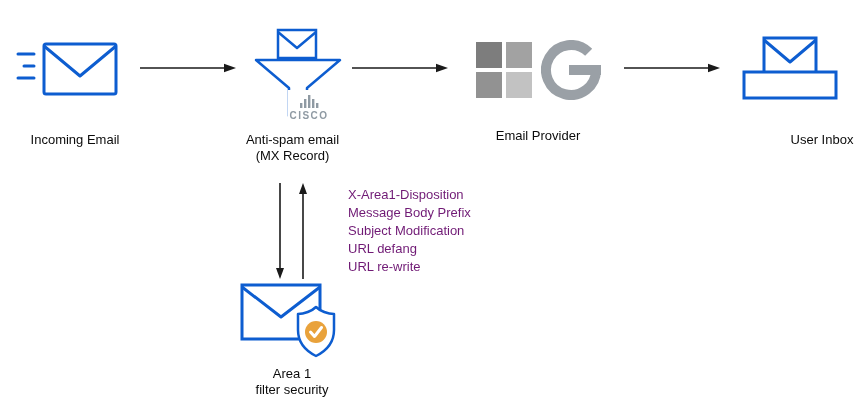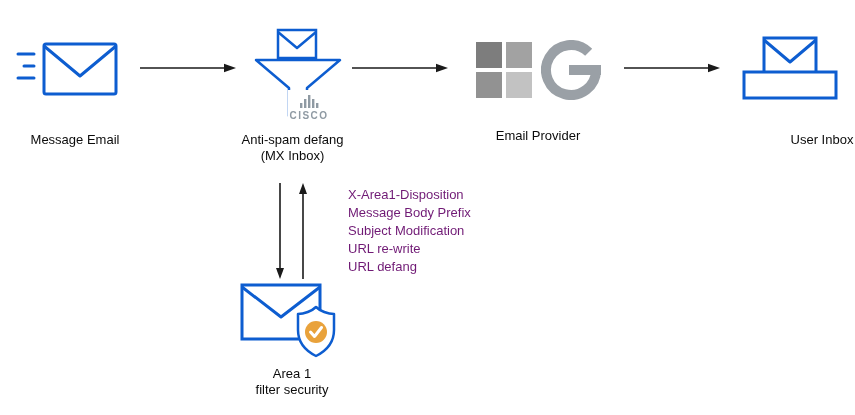--- a/index.html
+++ b/index.html
@@ -21,21 +21,21 @@
     <svg width="112" height="64" viewBox="0 0 112 64">
       <g stroke="#0d5dd0" stroke-width="3" fill="none" stroke-linecap="round">
         <line x1="4" y1="18" x2="20" y2="18"></line>
         <line x1="10" y1="30" x2="20" y2="30"></line>
         <line x1="4" y1="42" x2="20" y2="42"></line>
       </g>
       <rect x="30" y="8" width="72" height="50" rx="2" fill="#fff" stroke="#0d5dd0" stroke-width="3"></rect>
       <path d="M30 10 L66 40 L102 10" fill="none" stroke="#0d5dd0" stroke-width="3" stroke-linejoin="round"></path>
     </svg>
   </div>
-  <div class="abs label" style="left:10px;top:132px;width:130px;">Message Email</div>
+  <div class="abs label" style="left:10px;top:132px;width:130px;">Incoming Email</div>
 
   <div class="abs" style="left:140px;top:61px;">
     <svg width="96" height="14" viewBox="0 0 96 14">
       <line x1="0" y1="7" x2="84" y2="7" stroke="#1a1a1a" stroke-width="1.6"></line>
       <polygon points="84,2.8 84,11.2 96,7" fill="#1a1a1a"></polygon>
     </svg>
   </div>
 
   <div class="abs" style="left:248px;top:28px;">
     <svg width="100" height="92" viewBox="0 0 100 92">
@@ -49,22 +49,22 @@
           <rect x="56" y="71" width="2.4" height="9"></rect>
           <rect x="60" y="67" width="2.4" height="13"></rect>
           <rect x="64" y="71" width="2.4" height="9"></rect>
           <rect x="68" y="75" width="2.4" height="5"></rect>
         </g>
         <text x="61" y="91" text-anchor="middle" font-size="10" font-weight="bold" letter-spacing="1.5" fill="#8f9aa3">CISCO</text>
       </g>
     </svg>
   </div>
   <div class="abs label" style="left:230px;top:132px;width:125px;">
-    <div>Anti-spam defang</div>
-    <div>(MX Inbox)</div>
+    <div>Anti-spam email</div>
+    <div>(MX Record)</div>
   </div>
 
   <div class="abs" style="left:352px;top:61px;">
     <svg width="96" height="14" viewBox="0 0 96 14">
       <line x1="0" y1="7" x2="84" y2="7" stroke="#1a1a1a" stroke-width="1.6"></line>
       <polygon points="84,2.8 84,11.2 96,7" fill="#1a1a1a"></polygon>
     </svg>
   </div>
 
   <div class="abs" style="left:476px;top:42px;">
@@ -109,22 +109,22 @@
         <line x1="33" y1="96" x2="33" y2="10" stroke="#1a1a1a" stroke-width="1.6"></line>
         <polygon points="29,11 37,11 33,0" fill="#1a1a1a"></polygon>
       </g>
     </svg>
   </div>
 
   <div class="abs" style="left:348px;top:186px;">
     <div class="ann-line">X-Area1-Disposition</div>
     <div class="ann-line">Message Body Prefix</div>
     <div class="ann-line">Subject Modification</div>
+    <div class="ann-line">URL defang</div>
     <div class="ann-line">URL re-write</div>
-    <div class="ann-line">URL defang</div>
   </div>
 
   <div class="abs" style="left:240px;top:283px;">
     <svg width="104" height="80" viewBox="0 0 104 80">
       <rect x="2" y="2" width="78" height="54" fill="#fff" stroke="#0d5dd0" stroke-width="3"></rect>
       <path d="M2 4 L41 34 L80 4" fill="none" stroke="#0d5dd0" stroke-width="3" stroke-linejoin="round"></path>
       <path d="M76 24 C80 28 88 31 94 31 L94 47 C94 60 86 68 76 73 C66 68 58 60 58 47 L58 31 C64 31 72 28 76 24 Z" fill="#fff" stroke="#0d5dd0" stroke-width="2.5" stroke-linejoin="round"></path>
       <circle cx="76" cy="49" r="11" fill="#e9a23b"></circle>
       <path d="M70.5 49 L74.5 53.5 L81.5 44.5" fill="none" stroke="#fff" stroke-width="3" stroke-linecap="round" stroke-linejoin="round"></path>
     </svg>

